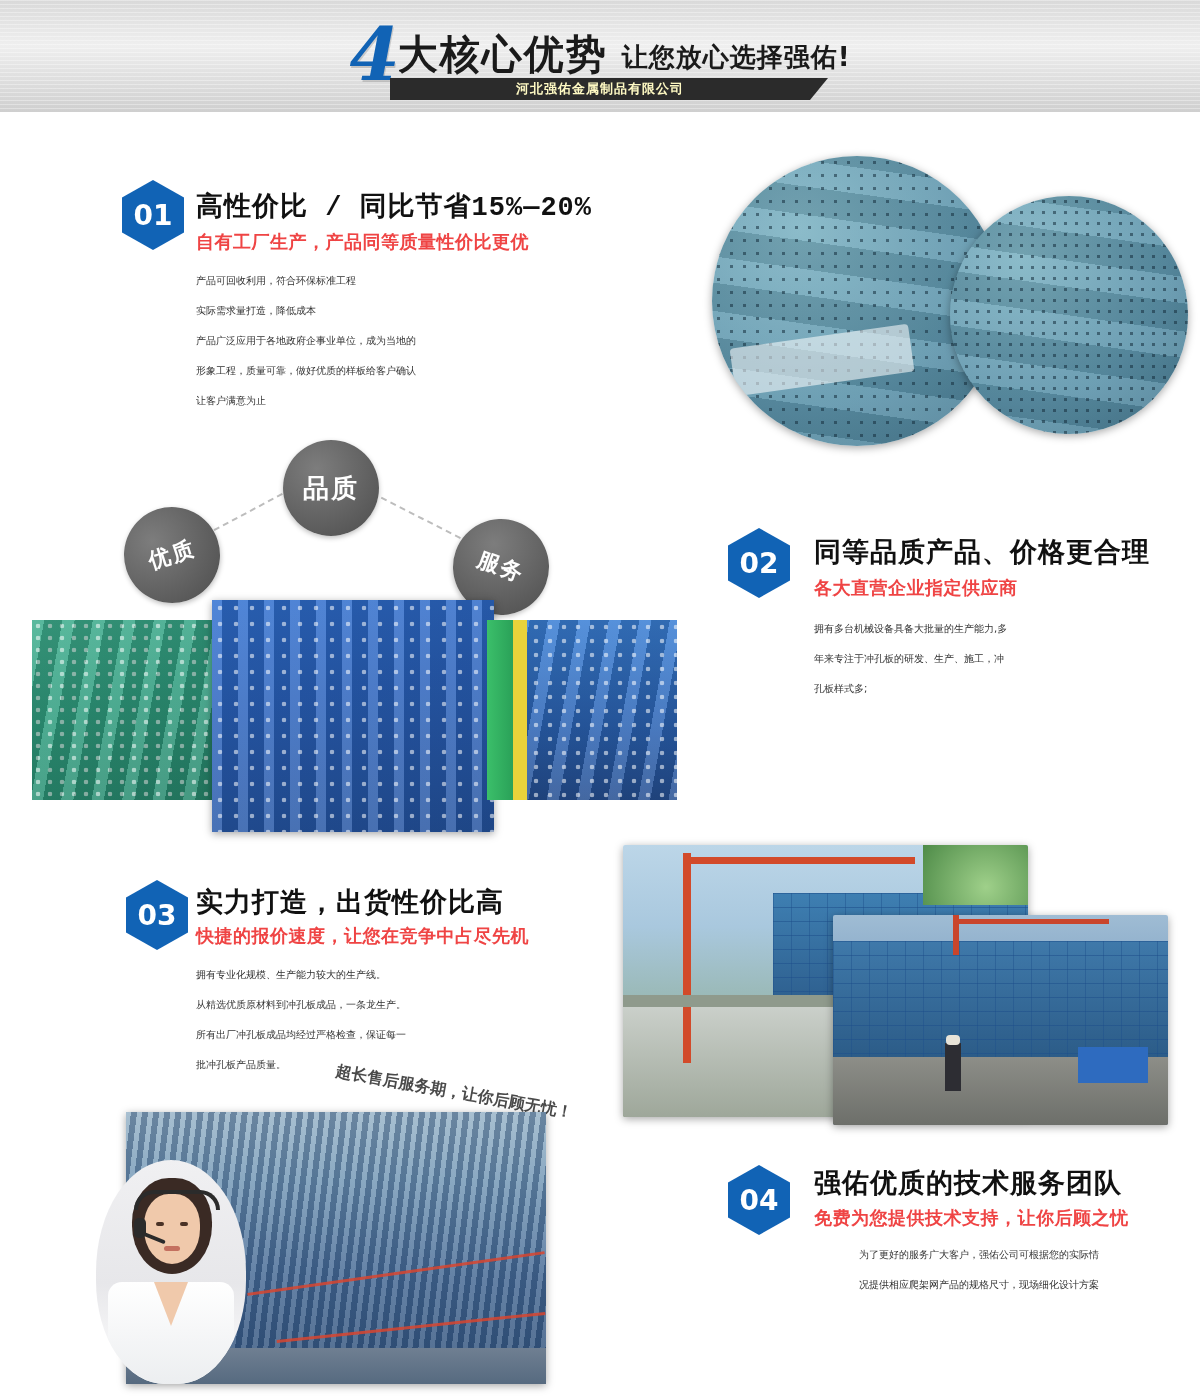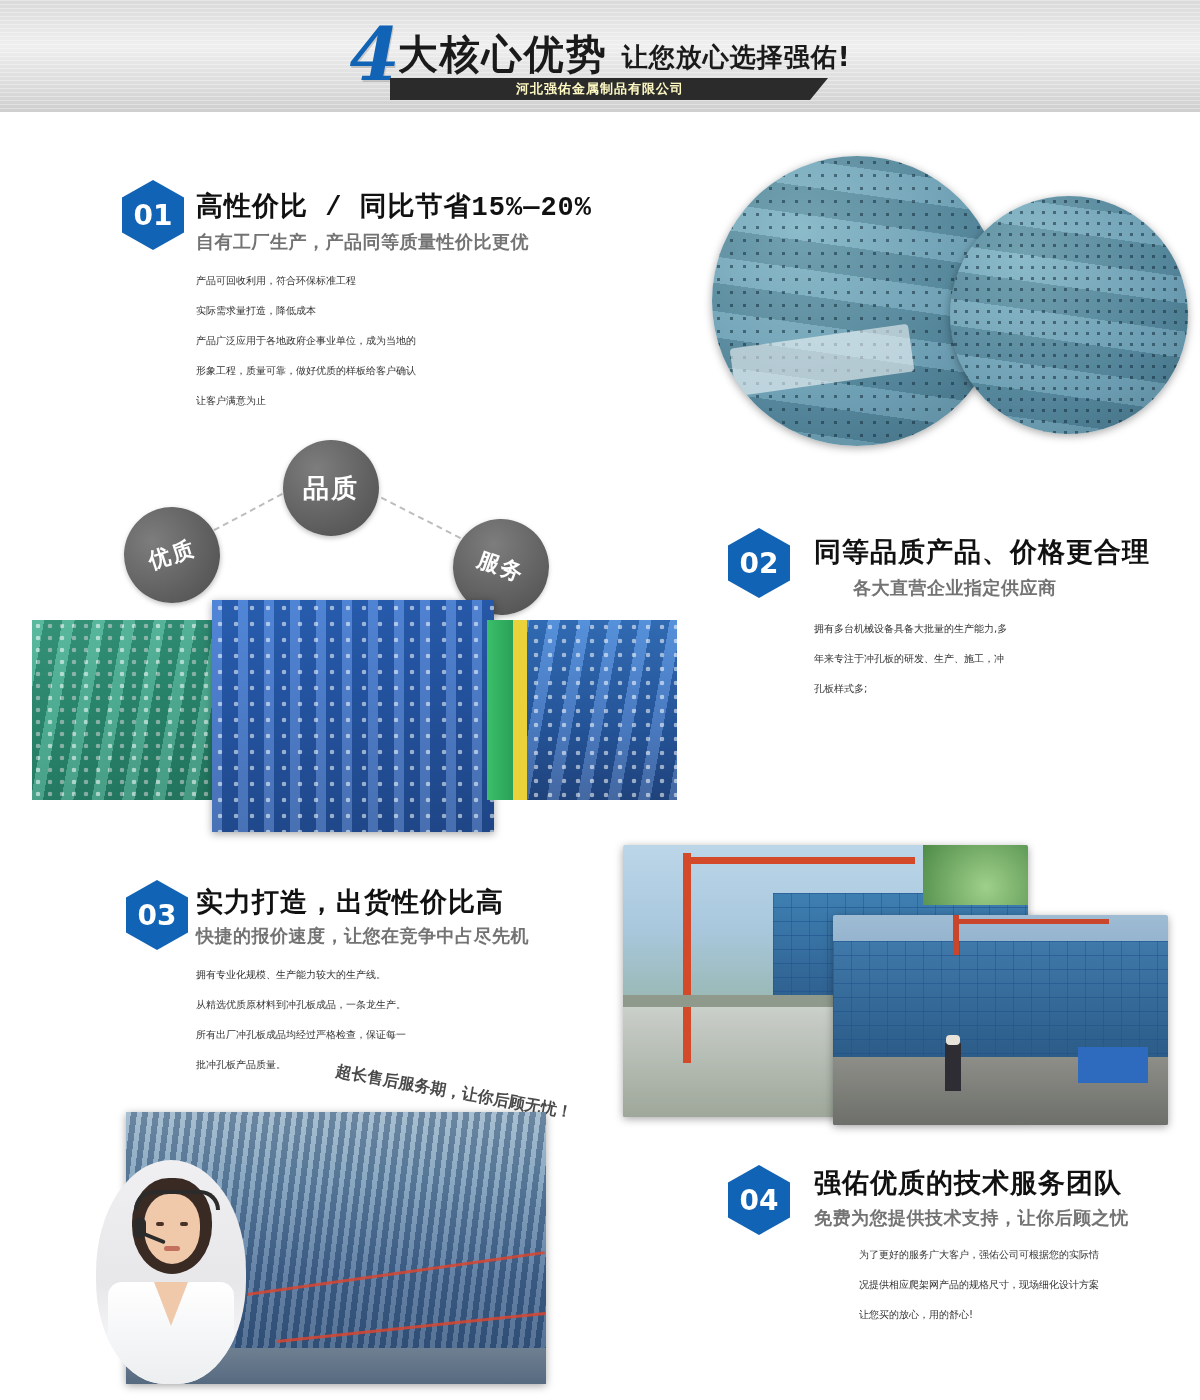--- a/index.html
+++ b/index.html
@@ -52,21 +52,21 @@
     background:#1163b5;
     clip-path:polygon(50% 0%,100% 25%,100% 75%,50% 100%,0% 75%,0% 25%);
     color:#fff;font-size:28px;font-weight:bold;
     display:flex;align-items:center;justify-content:center;
     font-family:"DejaVu Sans","Liberation Sans",sans-serif;
   }
   .sec-title{
     position:absolute;font-size:27px;font-weight:bold;color:#111;letter-spacing:1px;white-space:nowrap;font-family:Liberation Mono, monospace;
   }
   .sec-sub{
-    position:absolute;font-size:18px;font-weight:bold;color:#737373;letter-spacing:.5px;white-space:nowrap;
+    position:absolute;font-size:18px;font-weight:bold;color:#ef4444;letter-spacing:.5px;white-space:nowrap;
   }
   .sec-body{
     position:absolute;font-size:10px;color:#333;line-height:30px;
   }
   .sec-body div{white-space:nowrap;}
 
   
   .photo{position:absolute;overflow:hidden;background:#9bb;}
   .shadow{box-shadow:0 2px 8px rgba(0,0,0,.35);}
 
@@ -199,21 +199,21 @@
 </div>
 <div class="photo mesh-blue2" style="left:487px;top:620px;width:190px;height:180px;">
   <div class="wave diag"></div>
   <div class="dotgrid" style="background-size:14px 14px;"></div>
   <div style="position:absolute;left:0;top:0;width:26px;height:180px;background:linear-gradient(to right,#3bbf6a,#2aa158);"></div>
   <div style="position:absolute;left:26px;top:0;width:14px;height:180px;background:#e9d23a;"></div>
 </div>
 
 <div class="hex" style="left:728px;top:528px;">02</div>
 <div class="sec-title" style="left:814px;top:534px;">同等品质产品、价格更合理</div>
-<div class="sec-sub" style="left:814px;top:576px;margin-left:39px;">各大直营企业指定供应商</div>
+<div class="sec-sub" style="left:814px;top:576px;">各大直营企业指定供应商</div>
 <div class="sec-body" style="left:814px;top:614px;">
   <div>拥有多台机械设备具备大批量的生产能力,多</div>
   <div>年来专注于冲孔板的研发、生产、施工，冲</div>
   <div>孔板样式多;</div>
 </div>
 
 <div class="hex" style="left:126px;top:880px;">03</div>
 <div class="sec-title" style="left:196px;top:884px;">实力打造，出货性价比高</div>
 <div class="sec-sub" style="left:196px;top:924px;">快捷的报价速度，让您在竞争中占尽先机</div>
 <div class="sec-body" style="left:196px;top:960px;">
@@ -266,14 +266,13 @@
   <div style="position:absolute;left:12px;top:122px;width:126px;height:102px;background:linear-gradient(to bottom,#ffffff,#eceef0);border-radius:14px 14px 0 0;"></div>
   <div style="position:absolute;left:58px;top:122px;width:34px;height:44px;background:#f0c9ab;clip-path:polygon(50% 100%,0 0,100% 0);"></div>
 </div>
 
 <div class="hex" style="left:728px;top:1165px;">04</div>
 <div class="sec-title" style="left:814px;top:1165px;">强佑优质的技术服务团队</div>
 <div class="sec-sub" style="left:814px;top:1206px;">免费为您提供技术支持，让你后顾之忧</div>
 <div class="sec-body" style="left:814px;top:1240px;margin-left:45px;">
   <div>为了更好的服务广大客户，强佑公司可根据您的实际情</div>
   <div>况提供相应爬架网产品的规格尺寸，现场细化设计方案</div>
-  <div>让您买的放心，用的舒心!</div>
 </div>
 
 </body></html>

